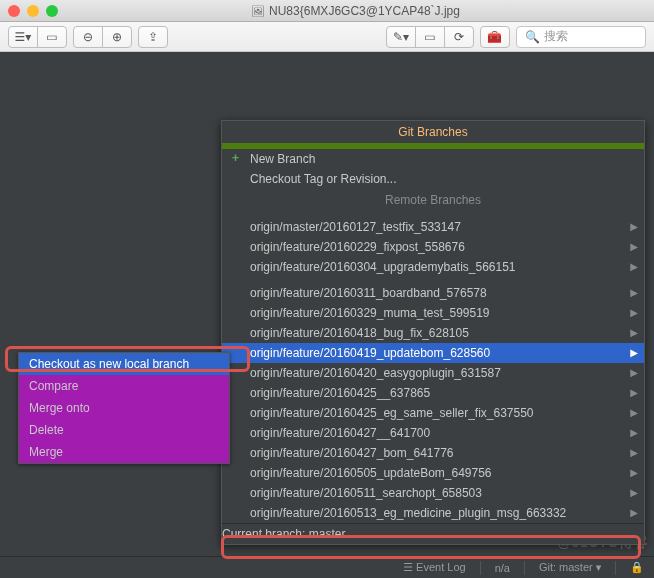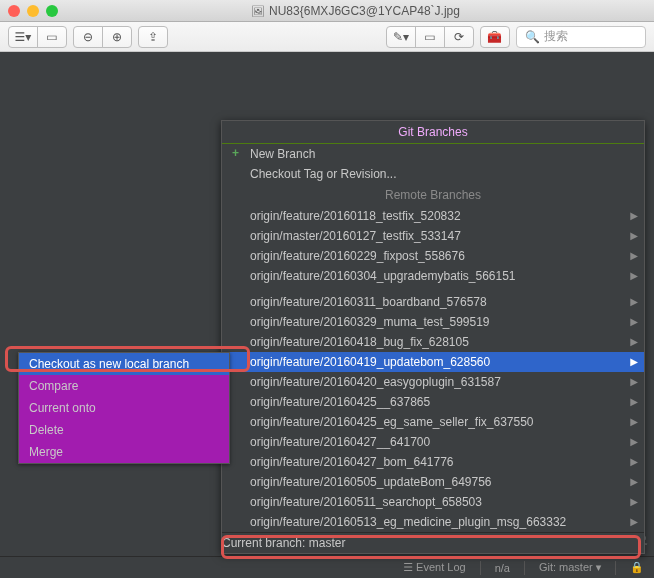--- a/index.html
+++ b/index.html
@@ -27,21 +27,21 @@
 
 .ctx-menu { position: absolute; left: 10px; top: 300px; width: 212px; background: #a21caf; border: 1px solid #555; z-index: 5; box-shadow: 0 1px 4px rgba(0,0,0,.5); margin-left: 8px; }
 .ctx-item { padding: 4px 10px; color: #c8c8c8; }
 .ctx-item.sel { background: #2f65ca; color: #fff; }
 .redbox { position: absolute; border: 3px solid #d9534f; border-radius: 6px; pointer-events: none; }
 .rb1 { left: 5px; top: 294px; width: 245px; height: 26px; z-index: 9; }
 .rb2 { left: 221px; top: 483px; width: 420px; height: 24px; z-index: 9; }
 
 
 .git-popup { position: absolute; left: 221px; top: 68px; width: 424px; background: #3c3f41; border: 1px solid #555; box-shadow: 0 2px 8px rgba(0,0,0,.6); z-index: 4; }
-.git-header { text-align: center; color: #f0abfc; padding: 4px 0; border-bottom: 1px solid #4d7c0f; }
+.git-header { text-align: center; color: #fdba74; padding: 4px 0; border-bottom: 6px solid #4d7c0f; }
 .git-row { padding: 3px 7px 3px 28px; color: #c8c8c8; position: relative; white-space: nowrap; overflow: hidden; text-overflow: ellipsis; }
 .git-row .arrow { position: absolute; right: 6px; top: 4px; color: #888; font-size: 10px; }
 .git-row.sel { background: #2f65ca; color: #fff; }
 .git-row.sel .arrow { color: #fff; }
 .git-new { padding: 3px 12px 3px 28px; color: #c8c8c8; position: relative; }
 .git-new .plus { position: absolute; left: 10px; top: 2px; color: #5aa75a; font-weight: bold; }
 .git-section { text-align: center; color: #8a8a8a; padding: 4px 0; }
 .git-footer { text-align: left; color: #c8c8c8; padding: 3px 0; background: #3c3f41; border-top: 1px solid #2b2b2b; }
 
 
@@ -83,38 +83,38 @@
     <span>🔍</span>
     <span>搜索</span>
   </div>
 </div>
 
 <div class="dark-area">
 
   <div class="ctx-menu" id="ctx">
       <div class="ctx-item sel">Checkout as new local branch</div>
       <div class="ctx-item">Compare</div>
-      <div class="ctx-item">Current onto</div>
+      <div class="ctx-item">Merge onto</div>
       <div class="ctx-item">Delete</div>
       <div class="ctx-item">Merge</div>
     </div>
   <div class="redbox rb1"></div>
 
   <div class="git-popup">
     <div class="git-header">Git Branches</div>
     <div class="git-new">
       <span class="plus">+</span>
       <span>New Branch</span>
     </div>
     <div class="git-row" style="padding-left:28px">
       <span>Checkout Tag or Revision...</span>
     </div>
     <div class="git-section">Remote Branches</div>
     <div id="branches">
-        <div class="git-row"><span>origin/feature/20160118_testfix_520832</span><span class="arrow">▶</span></div>
+        <div class="git-row"><span class="arrow">▶</span></div>
         <div class="git-row"><span>origin/master/20160127_testfix_533147</span><span class="arrow">▶</span></div>
         <div class="git-row"><span>origin/feature/20160229_fixpost_558676</span><span class="arrow">▶</span></div>
         <div class="git-row"><span>origin/feature/20160304_upgrademybatis_566151</span><span class="arrow">▶</span></div>
         <div class="git-row"><span class="arrow">▶</span></div>
         <div class="git-row"><span>origin/feature/20160311_boardband_576578</span><span class="arrow">▶</span></div>
         <div class="git-row"><span>origin/feature/20160329_muma_test_599519</span><span class="arrow">▶</span></div>
         <div class="git-row"><span>origin/feature/20160418_bug_fix_628105</span><span class="arrow">▶</span></div>
         <div class="git-row sel"><span>origin/feature/20160419_updatebom_628560</span><span class="arrow">▶</span></div>
         <div class="git-row"><span>origin/feature/20160420_easygoplugin_631587</span><span class="arrow">▶</span></div>
         <div class="git-row"><span>origin/feature/20160425__637865</span><span class="arrow">▶</span></div>

